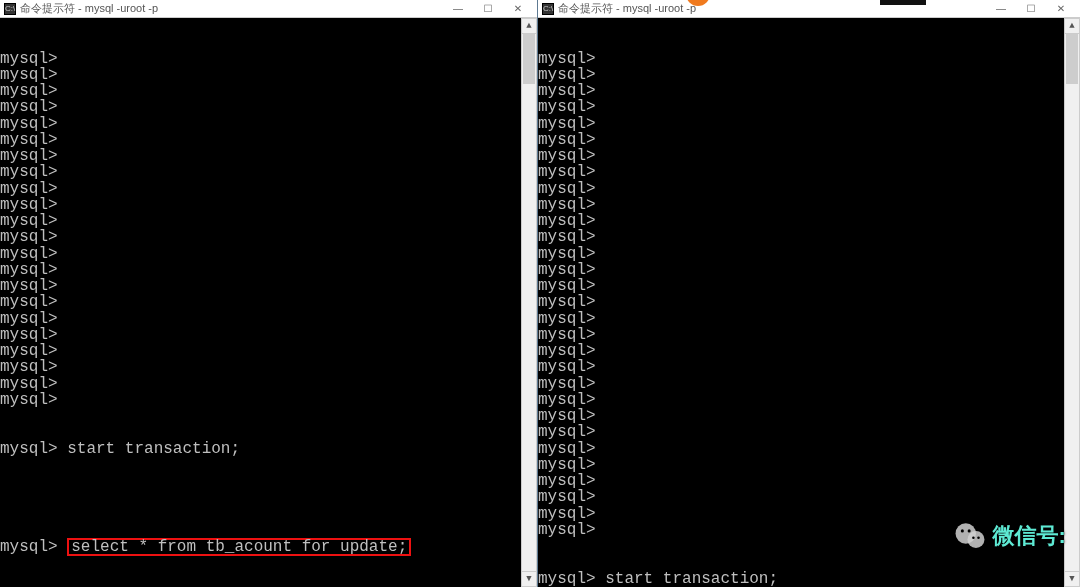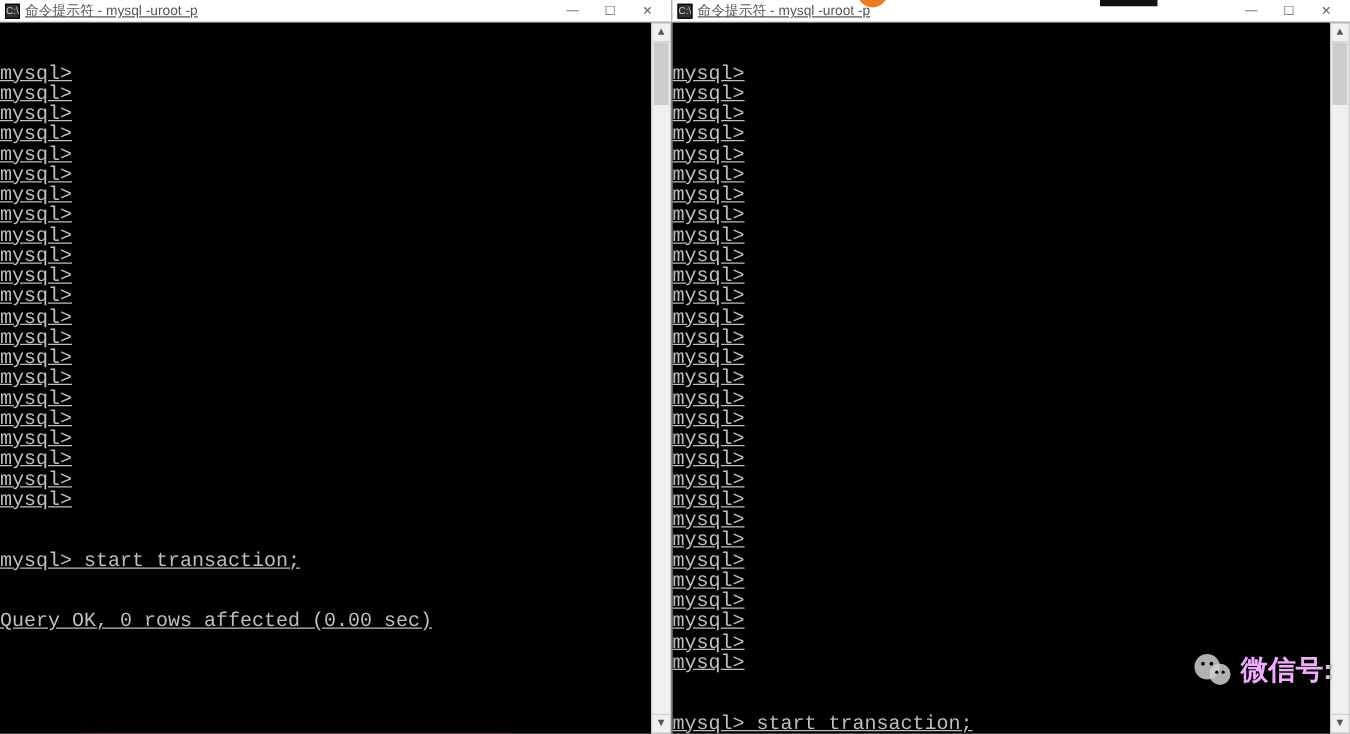--- a/index.html
+++ b/index.html
@@ -36,21 +36,21 @@
   }
   .titlebar-icon {
     width: 12px; height: 12px;
     background: #333;
     border: 1px solid #000;
     margin-right: 4px;
     display: inline-flex;
     align-items: center; justify-content: center;
     font-size: 8px; color: #ccc;
   }
-  .titlebar-title { flex: 1; white-space: nowrap; overflow: hidden; text-decoration: underline; }
+  .titlebar-title { flex: 1; white-space: nowrap; overflow: hidden; }
   .win-controls {
     display: flex; gap: 0;
   }
   .win-btn {
     width: 30px; height: 16px;
     display: flex; align-items: center; justify-content: center;
     font-size: 10px; color: #666;
   }
   .terminal {
     flex: 1;
@@ -68,33 +68,33 @@
   .scrollbar {
     position:absolute; right:0; top:0; bottom:0; width:16px;
     background:#f0f0f0;
     display:flex; flex-direction:column;
   }
   .sb-btn{ height:16px; background:#f0f0f0; color:#555; font-size:9px;
            display:flex; align-items:center; justify-content:center;
            border:1px solid #ccc; }
   .sb-track{ flex:1; background:#f0f0f0; border-left:1px solid #ccc; border-right:1px solid #ccc; position:relative;}
   .sb-thumb{ position:absolute; left:1px; right:1px; top:0; height:50px; background:#cdcdcd;}
-  .tline { display:block; height:16.25px;text-decoration:underline; }
+  .tline { display:block; height:16.25px; }
   .redbox {
     border: 2px solid #e11;
     padding: 0 2px;
     display: inline-block;
     line-height: 14px;
     height: 18px;
   }
   .watermark {
     position: absolute;
     right: 8px; bottom: 34px;
     display: flex; align-items: center;
-    color: #f0abfc;
+    color: #5eead4;
     font-family: "Microsoft YaHei", Arial, sans-serif;
     font-size: 22px;
     font-weight: 600;
     pointer-events: none;
     text-shadow: 0 0 3px #000;
     z-index: 50;
   }
   .wechat-icon {
     width: 34px; height: 34px;
     opacity: 0.9;
@@ -124,21 +124,20 @@
     <div class="win-controls">
       <div class="win-btn">—</div>
       <div class="win-btn">☐</div>
       <div class="win-btn close">✕</div>
     </div>
   </div>
 
   <div class="terminal">
     <div id="left-prompts"><span class="tline">mysql&gt;</span><span class="tline">mysql&gt;</span><span class="tline">mysql&gt;</span><span class="tline">mysql&gt;</span><span class="tline">mysql&gt;</span><span class="tline">mysql&gt;</span><span class="tline">mysql&gt;</span><span class="tline">mysql&gt;</span><span class="tline">mysql&gt;</span><span class="tline">mysql&gt;</span><span class="tline">mysql&gt;</span><span class="tline">mysql&gt;</span><span class="tline">mysql&gt;</span><span class="tline">mysql&gt;</span><span class="tline">mysql&gt;</span><span class="tline">mysql&gt;</span><span class="tline">mysql&gt;</span><span class="tline">mysql&gt;</span><span class="tline">mysql&gt;</span><span class="tline">mysql&gt;</span><span class="tline">mysql&gt;</span><span class="tline">mysql&gt;</span></div>
     <span class="tline">mysql&gt; start transaction;</span>
-    <span class="tline">Query OK, 0 rows affected (0.00 sec)</span>
     <span class="tline"></span>
     <span class="tline"><span>mysql&gt; </span><span class="redbox">select * from tb_acount for update;</span></span>
     
     
     
     
     
     
     
     

